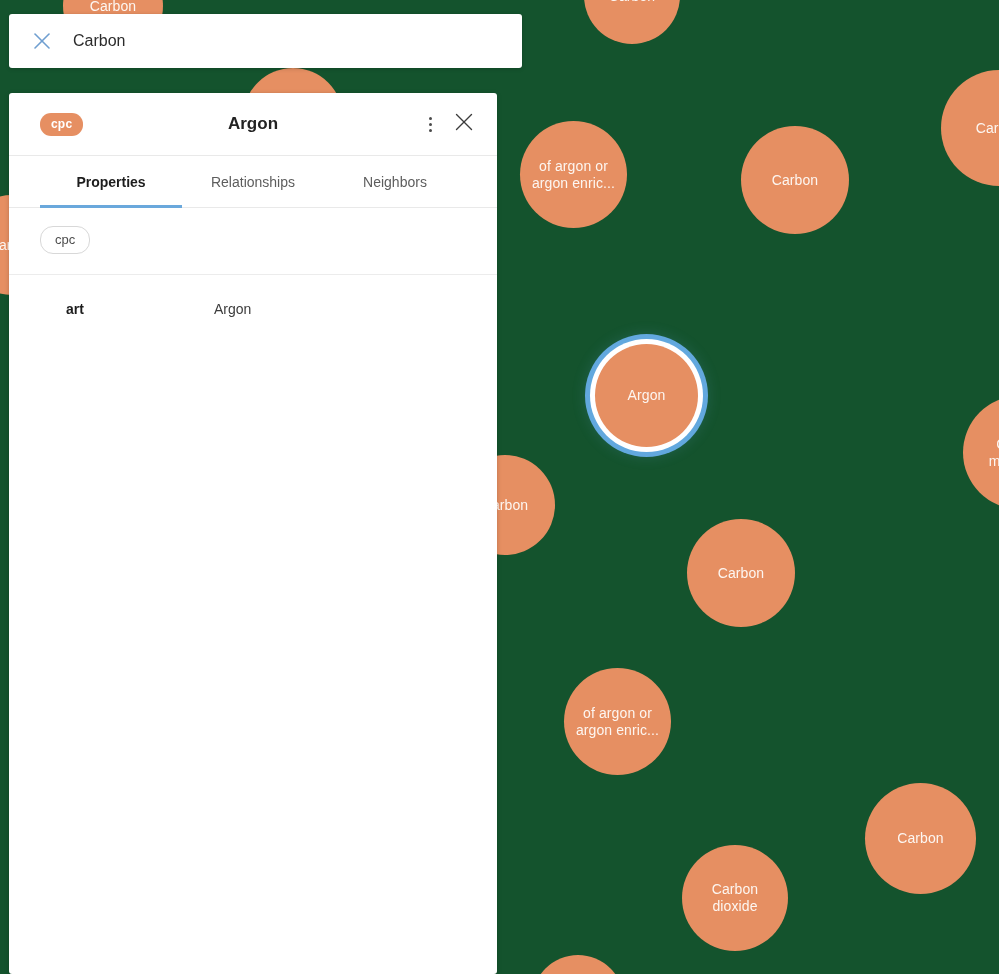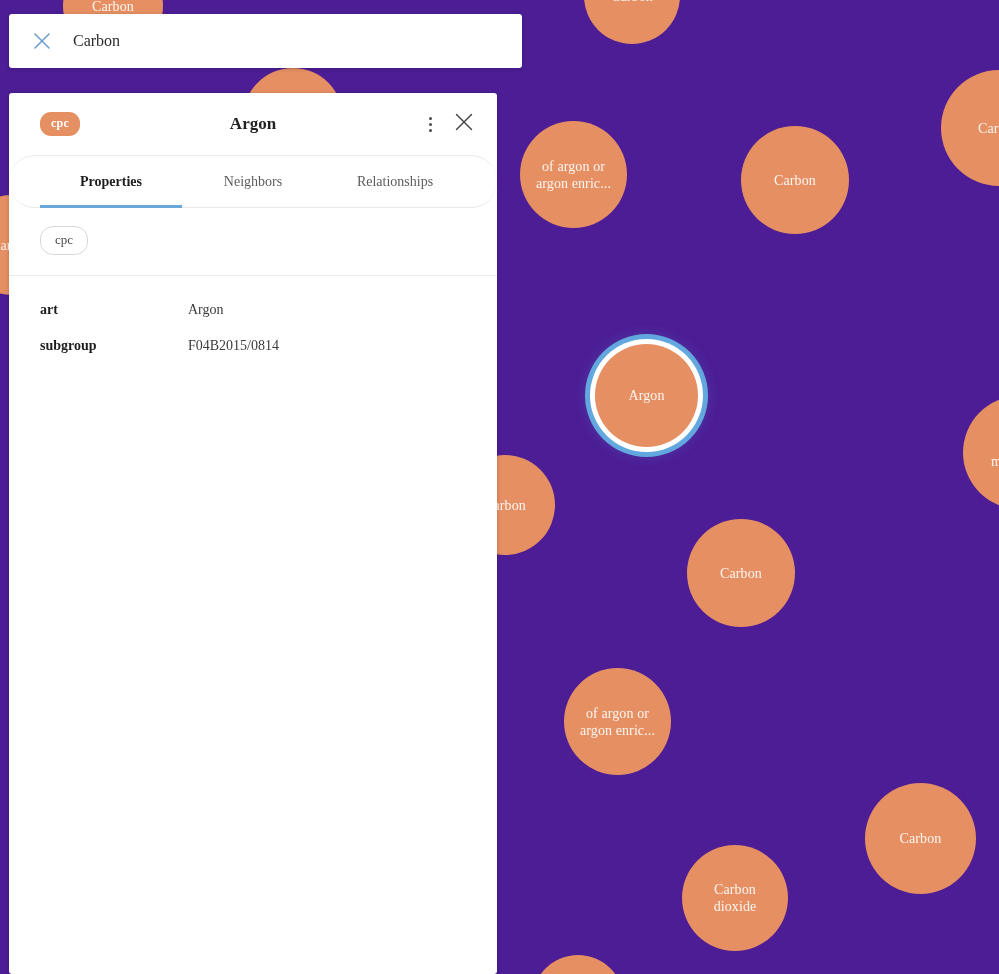--- a/index.html
+++ b/index.html
@@ -2,21 +2,21 @@
 <html><head>
 <meta charset="utf-8">
 <style>
   * { box-sizing: border-box; margin: 0; padding: 0; }
   html, body {
     width: 999px; height: 974px;
     overflow: hidden;
     background: #f2f2f2;
     font-family: "Liberation Sans", "DejaVu Sans", sans-serif;
   }
-  #app { position: relative; width: 999px; height: 974px; background: #4c1d95; font-family: Liberation Serif, serif; }
+  #app { position: relative; width: 999px; height: 974px; background: #14532d; }
 
   
   #graph { position: absolute; inset: 0; overflow: hidden; }
   .node {
     position: absolute;
     border-radius: 50%;
     background: #e68f62;
     display: flex;
     align-items: center;
     justify-content: center;
@@ -88,21 +88,20 @@
   .head-actions { margin-left: auto; display: flex; align-items: center; gap: 15px; z-index: 2; }
   .dots { display: flex; flex-direction: column; gap: 3px; padding: 4px 6px; cursor: pointer; }
   .dots i { width: 3px; height: 3px; border-radius: 50%; background: #4a4a4a; display: block; }
   .close-x { cursor: pointer; display: block; }
 
   .tabs {
     display: flex; flex: 0 0 auto;
     border-top: 1px solid #e9e9e9;
     border-bottom: 1px solid #e9e9e9;
     padding: 0 31px;
-    border-radius: 26px;
   }
   .tab {
     flex: 1 1 0; text-align: center;
     font-size: 14px; color: #5d5d5d;
     padding: 18px 0 15px;
     cursor: pointer;
     border-bottom: 3px solid transparent;
     margin-bottom: -1px;
   }
   .tab.active { color: #1d1d1d; font-weight: bold; border-bottom-color: #6aa8dc; }
@@ -111,21 +110,21 @@
   .chip {
     display: inline-block;
     border: 1px solid #d8d8d8; border-radius: 13px;
     padding: 5px 14px 6px;
     font-size: 13px; color: #4d4d4d;
     background: #fff; cursor: pointer;
   }
 
   .props { padding: 20px 31px 0; flex: 1 1 auto; }
   .prow { display: flex; padding: 6px 0 14px; font-size: 14px; }
-  .pkey { width: 148px; flex: 0 0 148px; font-weight: bold; color: #1d1d1d; }
+  .pkey { width: 148px; flex: 0 0 148px; font-weight: bold; color: #1d1d1d; margin-left: 26px; }
   .pval { color: #3b3b3b; }
 </style>
 </head>
 <body>
 
 <div id="app">
 
   <div id="graph">
       <div class="node" style="left: 63px; top: -44px; width: 100px; height: 100px;">
         <span>Carbon</span>
@@ -201,33 +200,29 @@
           <svg width="22" height="22" viewBox="0 0 22 22" fill="none" stroke="#3c3c3c" stroke-width="1.4" stroke-linecap="round">
             <line x1="3.5" y1="3.5" x2="18.5" y2="18.5"></line>
               <line x1="18.5" y1="3.5" x2="3.5" y2="18.5"></line>
           </svg>
         </span>
       </span>
     </div>
 
     <div class="tabs">
       <div class="tab active">Properties</div>
+      <div class="tab">Relationships</div>
       <div class="tab">Neighbors</div>
-      <div class="tab">Relationships</div>
     </div>
 
     <div class="chips">
       <span class="chip">cpc</span>
     </div>
 
     <div class="props">
       <div class="prow">
         <div class="pkey">art</div>
         <div class="pval">Argon</div>
       </div>
-      <div class="prow">
-        <div class="pkey">subgroup</div>
-        <div class="pval">F04B2015/0814</div>
-      </div>
     </div>
 
   </div>
 </div>
 
 </body></html>

